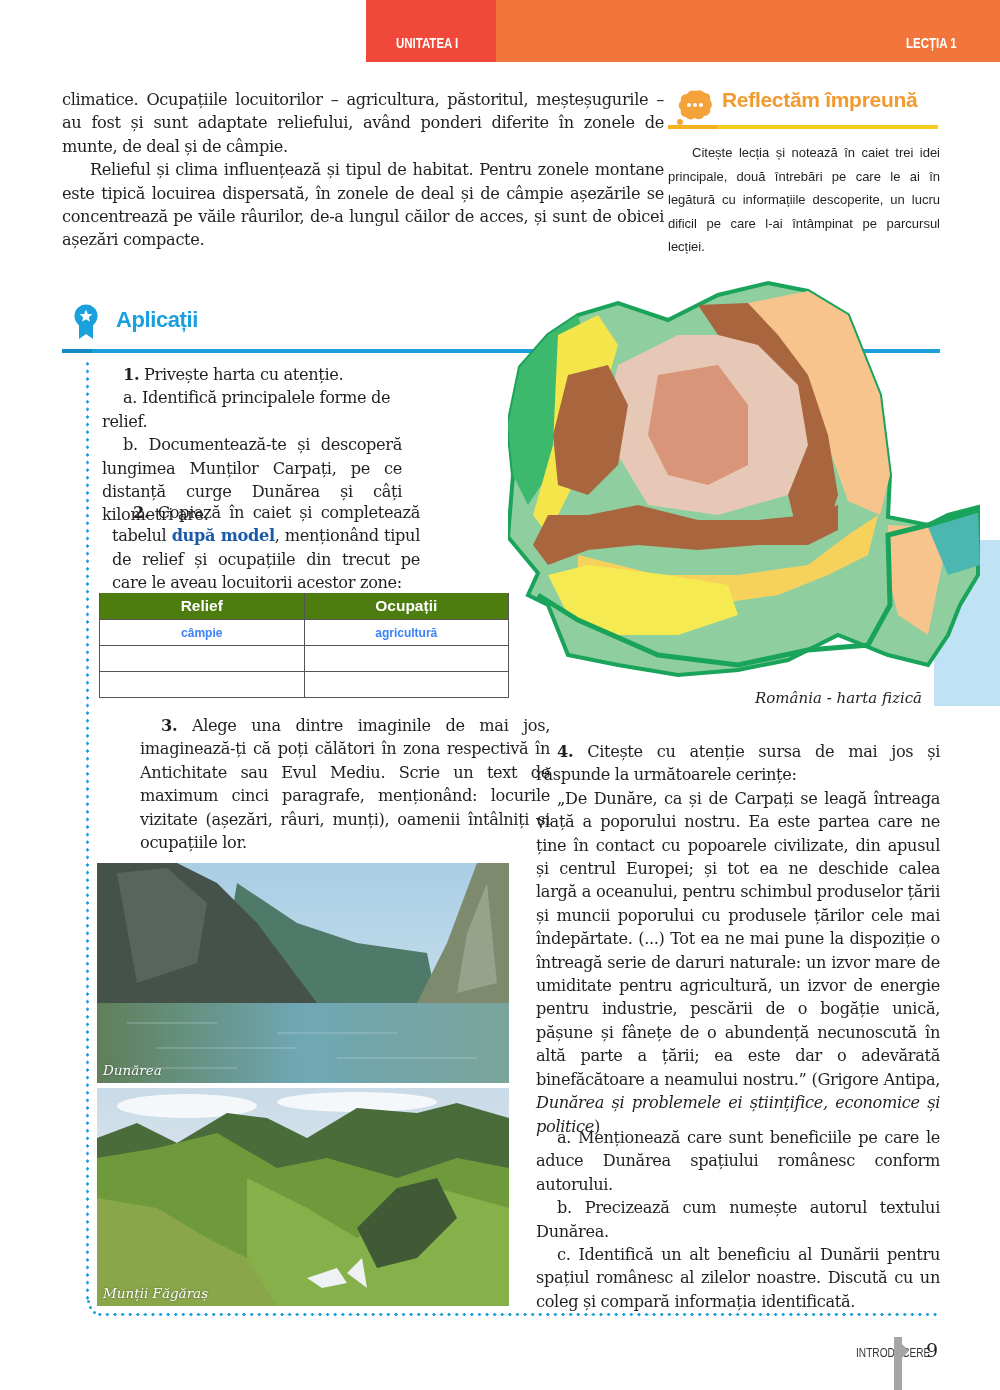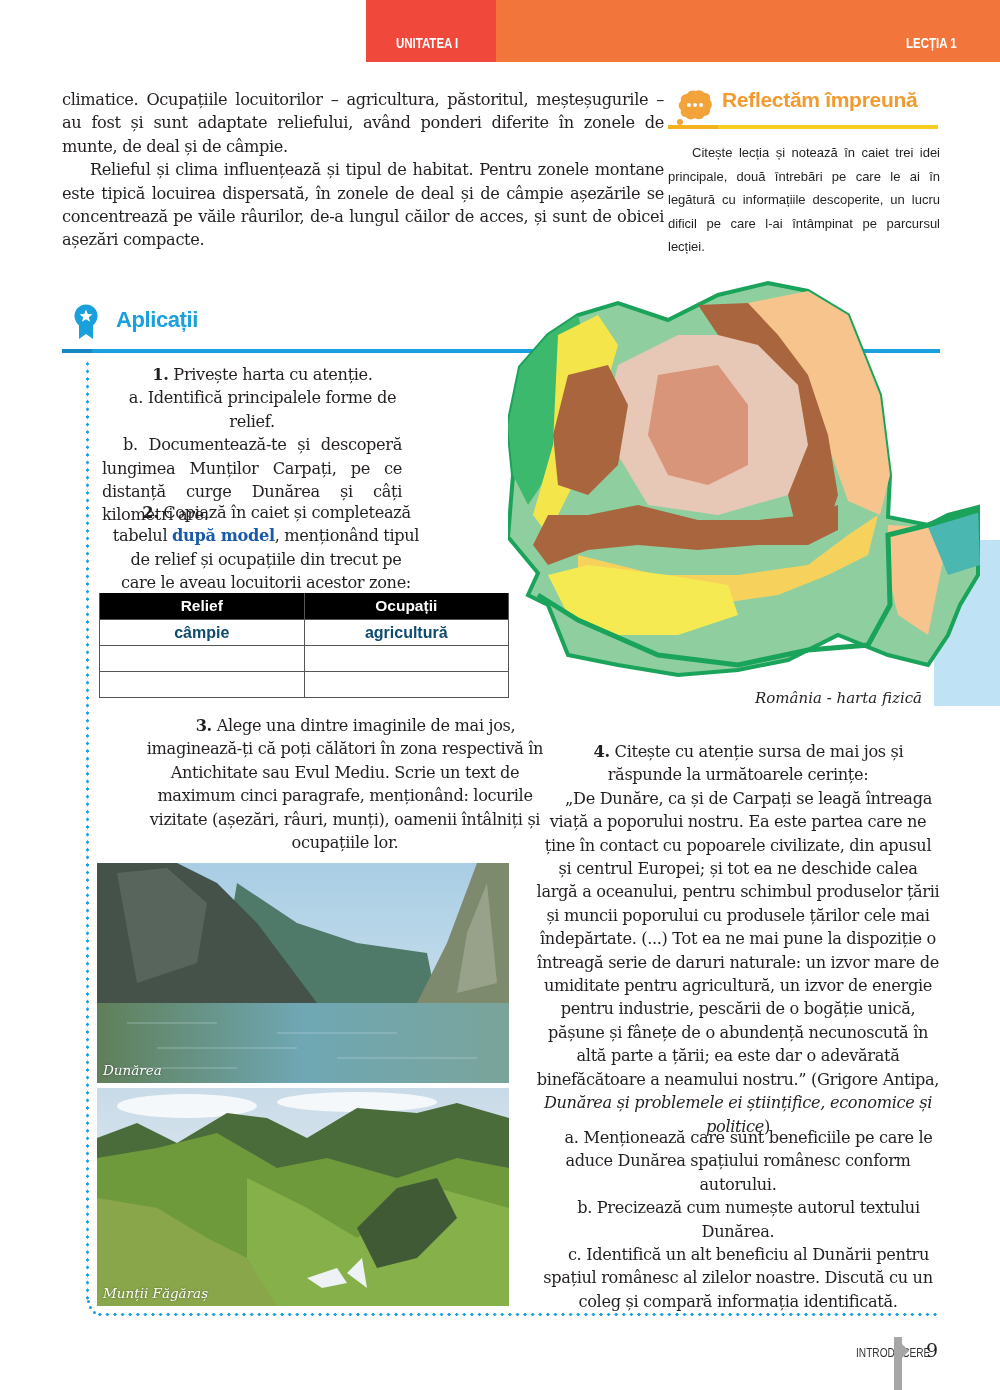--- a/index.html
+++ b/index.html
@@ -32,30 +32,30 @@
   .app-line { position:absolute; left:62px; top:349px; width:878px; height:4px; background:#1aa0dc; }
   .app-line::before { content:""; position:absolute; left:0; top:0; width:30px; height:4px; background:#1589c4; }
 
   .dots-v { position:absolute; left:86px; top:360px; width:3px; height:940px; background-image:radial-gradient(circle, #1aa0dc 1.4px, transparent 1.6px); background-size:3px 7.6px; background-repeat:repeat-y; }
   .dots-h { position:absolute; left:96px; top:1313px; width:844px; height:3px; background-image:radial-gradient(circle, #1aa0dc 1.4px, transparent 1.6px); background-size:7.6px 3px; background-repeat:repeat-x; }
   .dots-corner { position:absolute; left:88px; top:1300px; width:10px; height:14px; border-left:0; }
   .dots-corner i { position:absolute; width:3px; height:3px; border-radius:50%; background:#1aa0dc; }
 
   .q1 { position:absolute; left:102px; top:363px; width:300px; }
   .q1 p { margin:0; }
-  .ind28 { text-indent:21px;text-align:center; }
+  .ind28 { text-indent:21px; }
   .b { font-weight:bold; }
   .q2 { position:absolute; left:112px; top:501px; width:308px; }
   .q2 p { margin:0; }
   .q2 .blue { color:#1a5aa8; font-weight:bold; }
 
   
   .tbl { position:absolute; left:99px; top:593px; width:410px; border-collapse:collapse; font-family:"Liberation Sans", sans-serif; }
-  .tbl th { background:#000000; color:#fff; font-size:15.5px; font-weight:bold; height:26px; padding:0; border:1px solid #555; border-top:0; }
-  .tbl td { height:25px; padding:0; border:1.5px solid #555; text-align:center; color:#0c4a6e; font-weight:bold; font-size:16px; width:50%; }
+  .tbl th { background:#4d7c0f; color:#fff; font-size:15.5px; font-weight:bold; height:26px; padding:0; border:1px solid #555; border-top:0; }
+  .tbl td { height:25px; padding:0; border:1.5px solid #555; text-align:center; color:#3b82f6; font-weight:bold; font-size:12px; width:50%; }
 
   
   .map { position:absolute; left:508px; top:275px; width:492px; height:420px; }
   .map-caption { position:absolute; left:755px; top:689px; font-style:italic; font-size:15px; color:#231f20; font-family:"DejaVu Serif", serif; }
   .sea { position:absolute; left:934px; top:540px; width:66px; height:166px; background:#bfe3f5; border-radius:40px 0 0 0; }
 
   .q3 { position:absolute; left:100px; top:714px; width:410px;margin-left:40px; }
   .q3 p { margin:0; }
 
   

